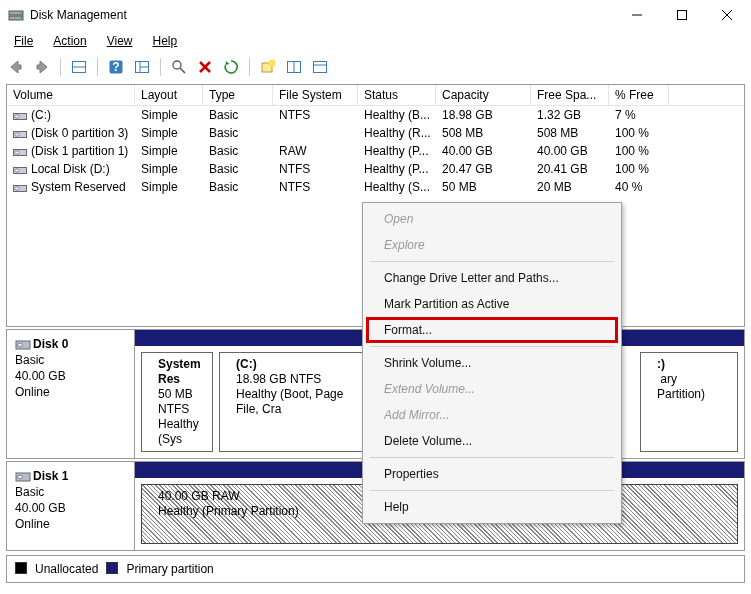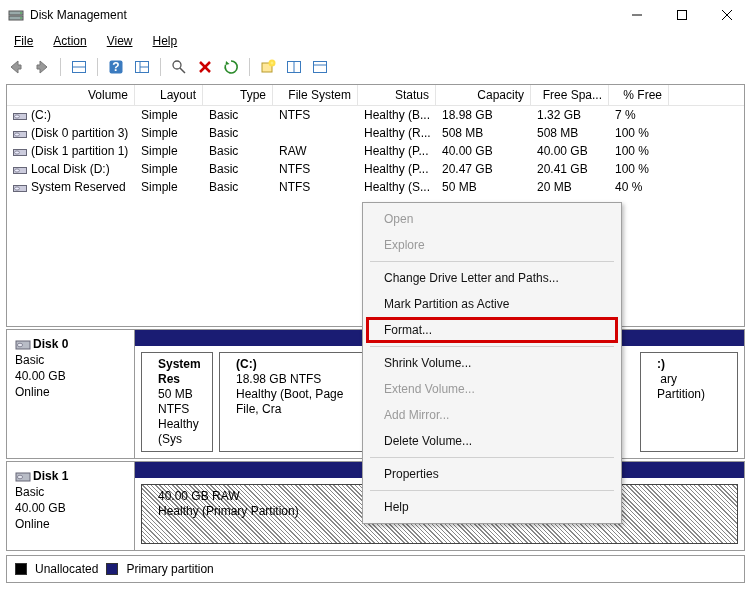--- a/index.html
+++ b/index.html
@@ -16,44 +16,44 @@
   .menuitem { padding:2px 8px; }
 
   .toolbar { display:flex; align-items:center; padding:2px 4px 6px 4px; gap:2px; }
   .tb { width:24px; height:22px; display:flex; align-items:center; justify-content:center; }
   .tb svg { width:16px; height:16px; }
   .tb-sep { width:1px; height:18px; background:#ccc; margin:0 4px; }
 
   .panel { border:1px solid #999; margin:0 6px; background:#fff; }
 
   .grid-head { display:flex; background:#fff; border-bottom:1px solid #e5e5e5; }
-  .gh { border-right:1px solid #e5e5e5; padding:3px 6px; position:relative;text-align:right; }
+  .gh { border-right:1px solid #e5e5e5; padding:3px 6px; position:relative; }
   .grid-body { }
   .grow { display:flex; padding:1px 0; }
   .gc { padding:1px 6px; white-space:nowrap; overflow:hidden; }
   .vic { width:14px; height:10px; display:inline-block; vertical-align:middle; margin-right:4px; }
 
   .lower { display:flex; flex-direction:column; margin:2px 6px 0 6px; }
   .diskrow { display:flex; border:1px solid #999; margin-bottom:2px; min-height:90px; }
   .diskinfo { width:128px; border-right:1px solid #999; padding:6px 8px; line-height:16px; }
   .diskinfo .dname { font-weight:bold; }
   .diskbox { flex:1; display:flex; flex-direction:column; }
   .stripe { height:16px; background:#1a1c73; }
   .parts { flex:1; display:flex; padding:6px; gap:6px; }
   .part { border:1px solid #666; padding:4px 16px; line-height:15px; position:relative; }
   .part .pname { font-weight:bold; }
   .part.selected { background: repeating-linear-gradient(45deg, #fff, #fff 2px, #888 2px, #888 3px); border:1px solid #444; }
   .part.selected .pinner { background:transparent; }
 
-  .legend { display:flex; align-items:center; padding:6px 8px; border:1px solid #999; margin:2px 6px 6px 6px; gap:8px; }
+  .legend { display:flex; padding:6px 8px; border:1px solid #999; margin:2px 6px 6px 6px; gap:8px; }
   .sw { width:12px; height:12px; border:1px solid #333; }
 
   .ctxmenu { position:absolute; background:#f5f5f5; border:1px solid #a0a0a0; box-shadow:2px 2px 4px rgba(0,0,0,.25); padding:3px; min-width:260px; z-index:5; }
   .ci { padding:6px 18px; color:#111; }
-  .ci.dis { color:#9a9a9a; }
+  .ci.dis { color:#9a9a9a;font-style:italic; }
   .ci.hl { border:3px solid #d30000; padding:3px 15px; }
   .csep { height:1px; background:#d0d0d0; margin:3px 4px; }
 
   .dico { width:16px; height:12px; display:inline-block; vertical-align:middle; margin-right:2px; }
 </style>
 </head>
 <body>
 
 <div class="titlebar">
   <span class="icon">

